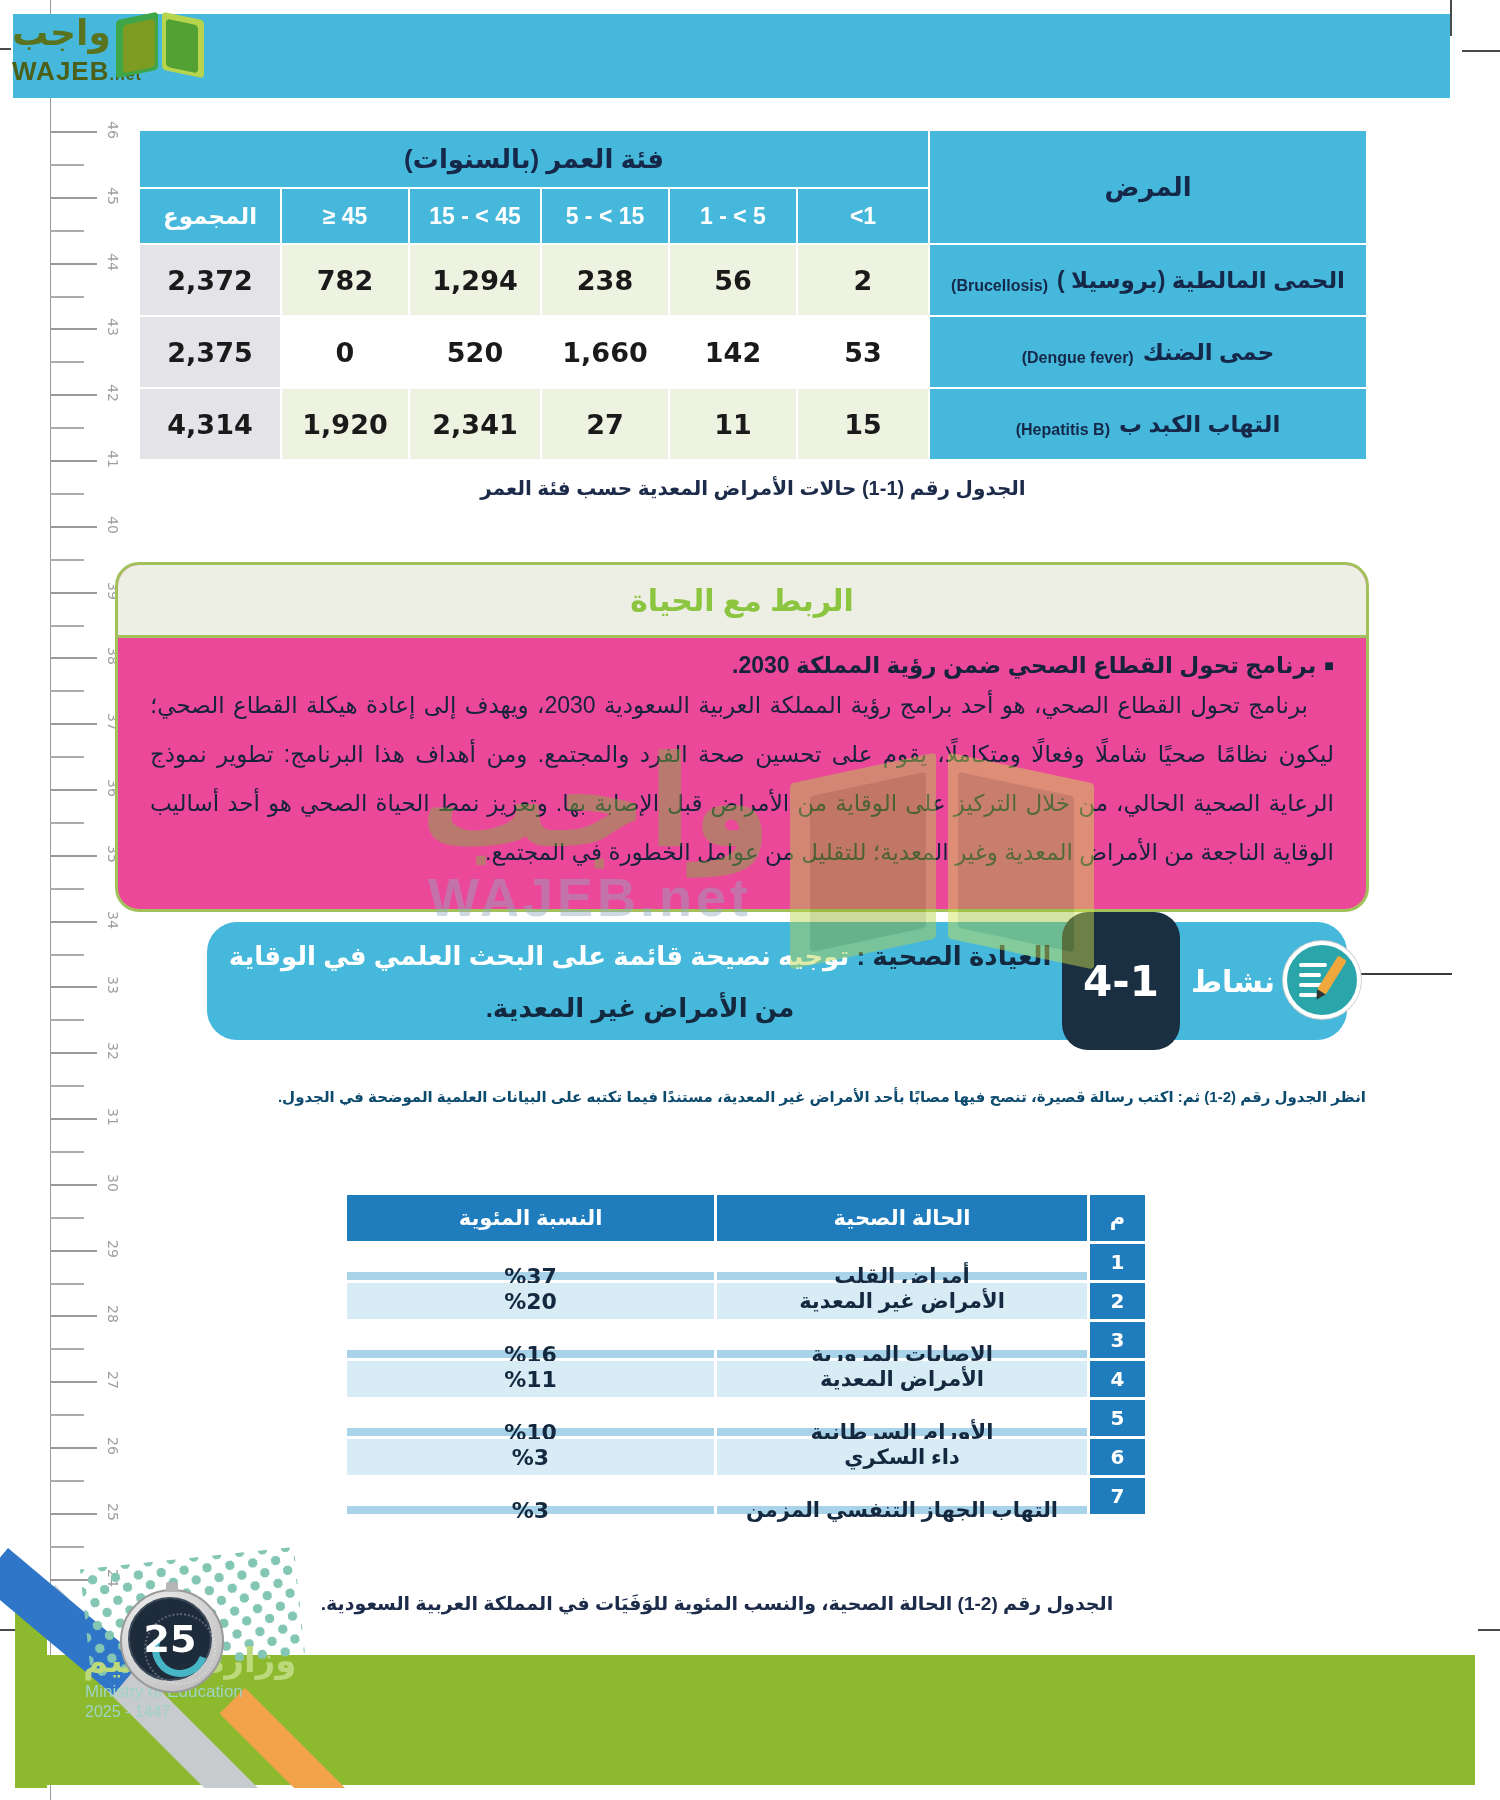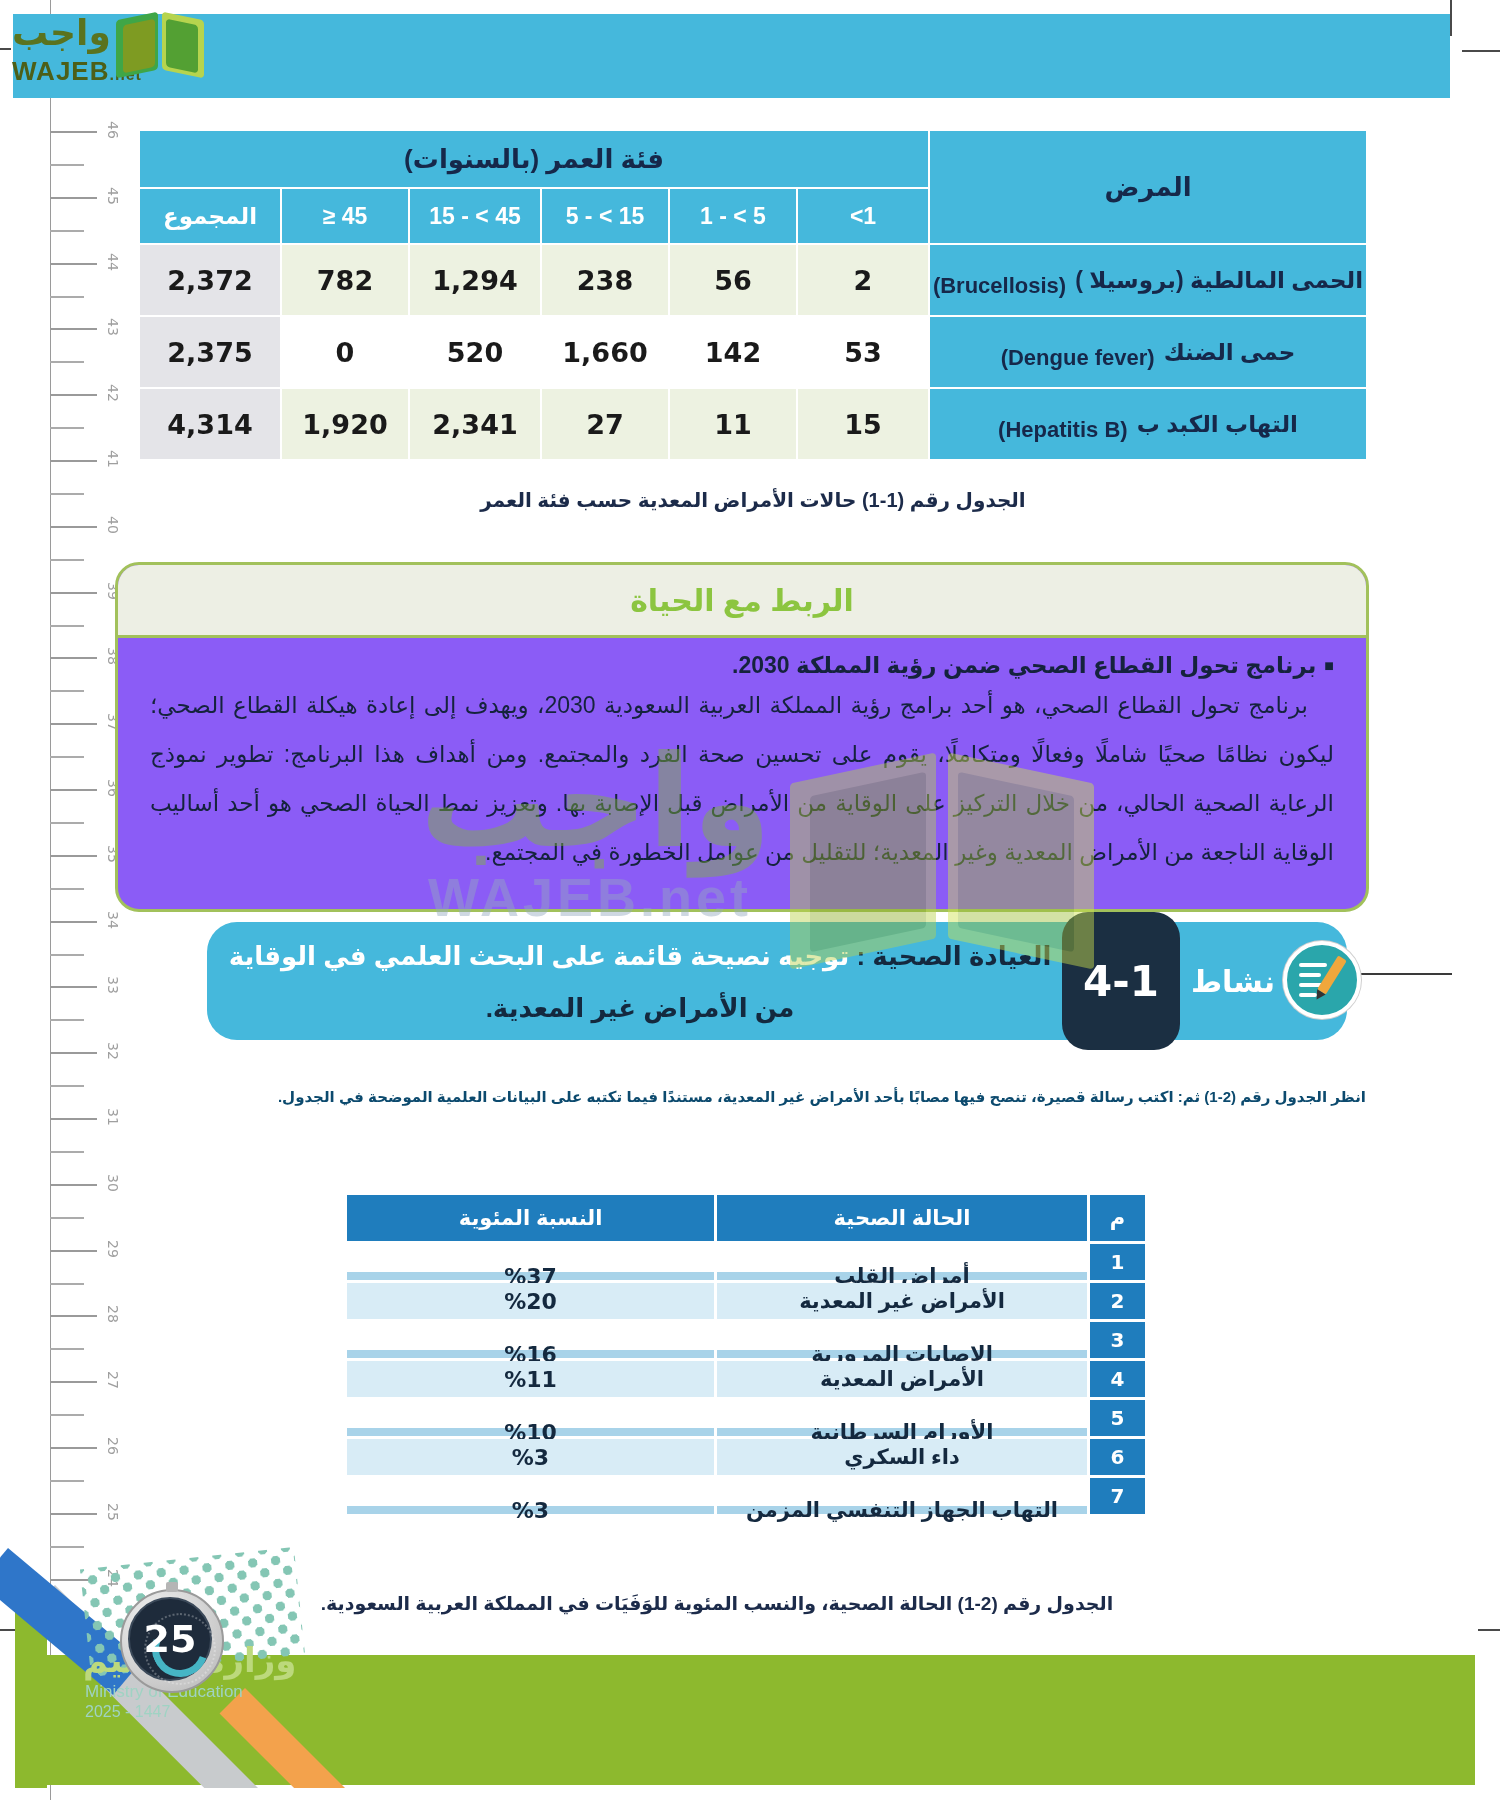--- a/index.html
+++ b/index.html
@@ -30,29 +30,29 @@
   .leaf.ro{left:46px;top:12px;width:42px;height:58px;background:#b6d44e;transform:skewY(12deg);}
   .leaf.ri{left:50px;top:18px;width:32px;height:48px;background:#53a033;transform:skewY(12deg);}
   
   .t1{position:absolute;left:140px;top:131px;display:grid;direction:rtl;gap:2px;background:#fff;
       grid-template-columns:436px 130px 126px 126px 130px 126px 140px;
       grid-template-rows:56px 54px 70px 70px 70px;}
   .c{display:flex;align-items:center;justify-content:center;font-weight:bold;}
   .t1 .h{background:#45b8dc;color:#fff;font-size:23px;}
   .t1 .hage,.t1 .hdis{color:#16284a;font-size:26px;}
   .t1 .dis{background:#45b8dc;color:#16284a;font-size:23px;gap:9px;direction:rtl;}
-  .t1 .dis .dis-en{font-size:22px;margin-top:12px;}
+  .t1 .dis .dis-en{font-size:16px;margin-top:12px;}
   .t1 .v{font-family:"DejaVu Sans",sans-serif;font-size:27px;font-weight:600;color:#1a1a1a;background:#ffffff;}
   .t1 .tintg{background:#edf2e1;}
   .t1 .tot{background:#e4e4e8;}
   .caption{position:absolute;text-align:center;font-weight:bold;color:#1c2b4a;direction:rtl;}
-  .cap1{left:140px;top:488px;width:1226px;font-size:20px;}
+  .cap1{left:140px;top:476px;width:1226px;font-size:20px;}
   .cap2{left:217px;top:1592px;width:1000px;font-size:19px;}
   
-  .lifebox{position:absolute;left:115px;top:562px;width:1248px;height:344px;background:#8b5cf6;
+  .lifebox{position:absolute;left:115px;top:562px;width:1248px;height:344px;background:#ec4899;
            border:3px solid #a2c15b;border-radius:24px;}
   .lifebox-head{height:70px;background:#edefe4;border-bottom:3px solid #a2c15b;border-radius:21px 21px 0 0;
                 display:flex;align-items:center;justify-content:center;}
   .lifebox-title{font-size:30px;font-weight:bold;color:#8cc540;}
   .lifebox-body{padding:14px 32px 0 32px;direction:rtl;color:#15233d;}
   .life-bullet{font-size:23px;font-weight:bold;margin-bottom:2px;}
   .life-bullet .sq{display:inline-block;font-size:16px;vertical-align:2px;margin-left:8px;}
   .life-par{font-size:23px;line-height:49px;text-align:justify;text-indent:26px;font-weight:500;}
   
   .wm{position:absolute;left:420px;top:738px;width:690px;height:248px;opacity:.45;z-index:60;pointer-events:none;}

